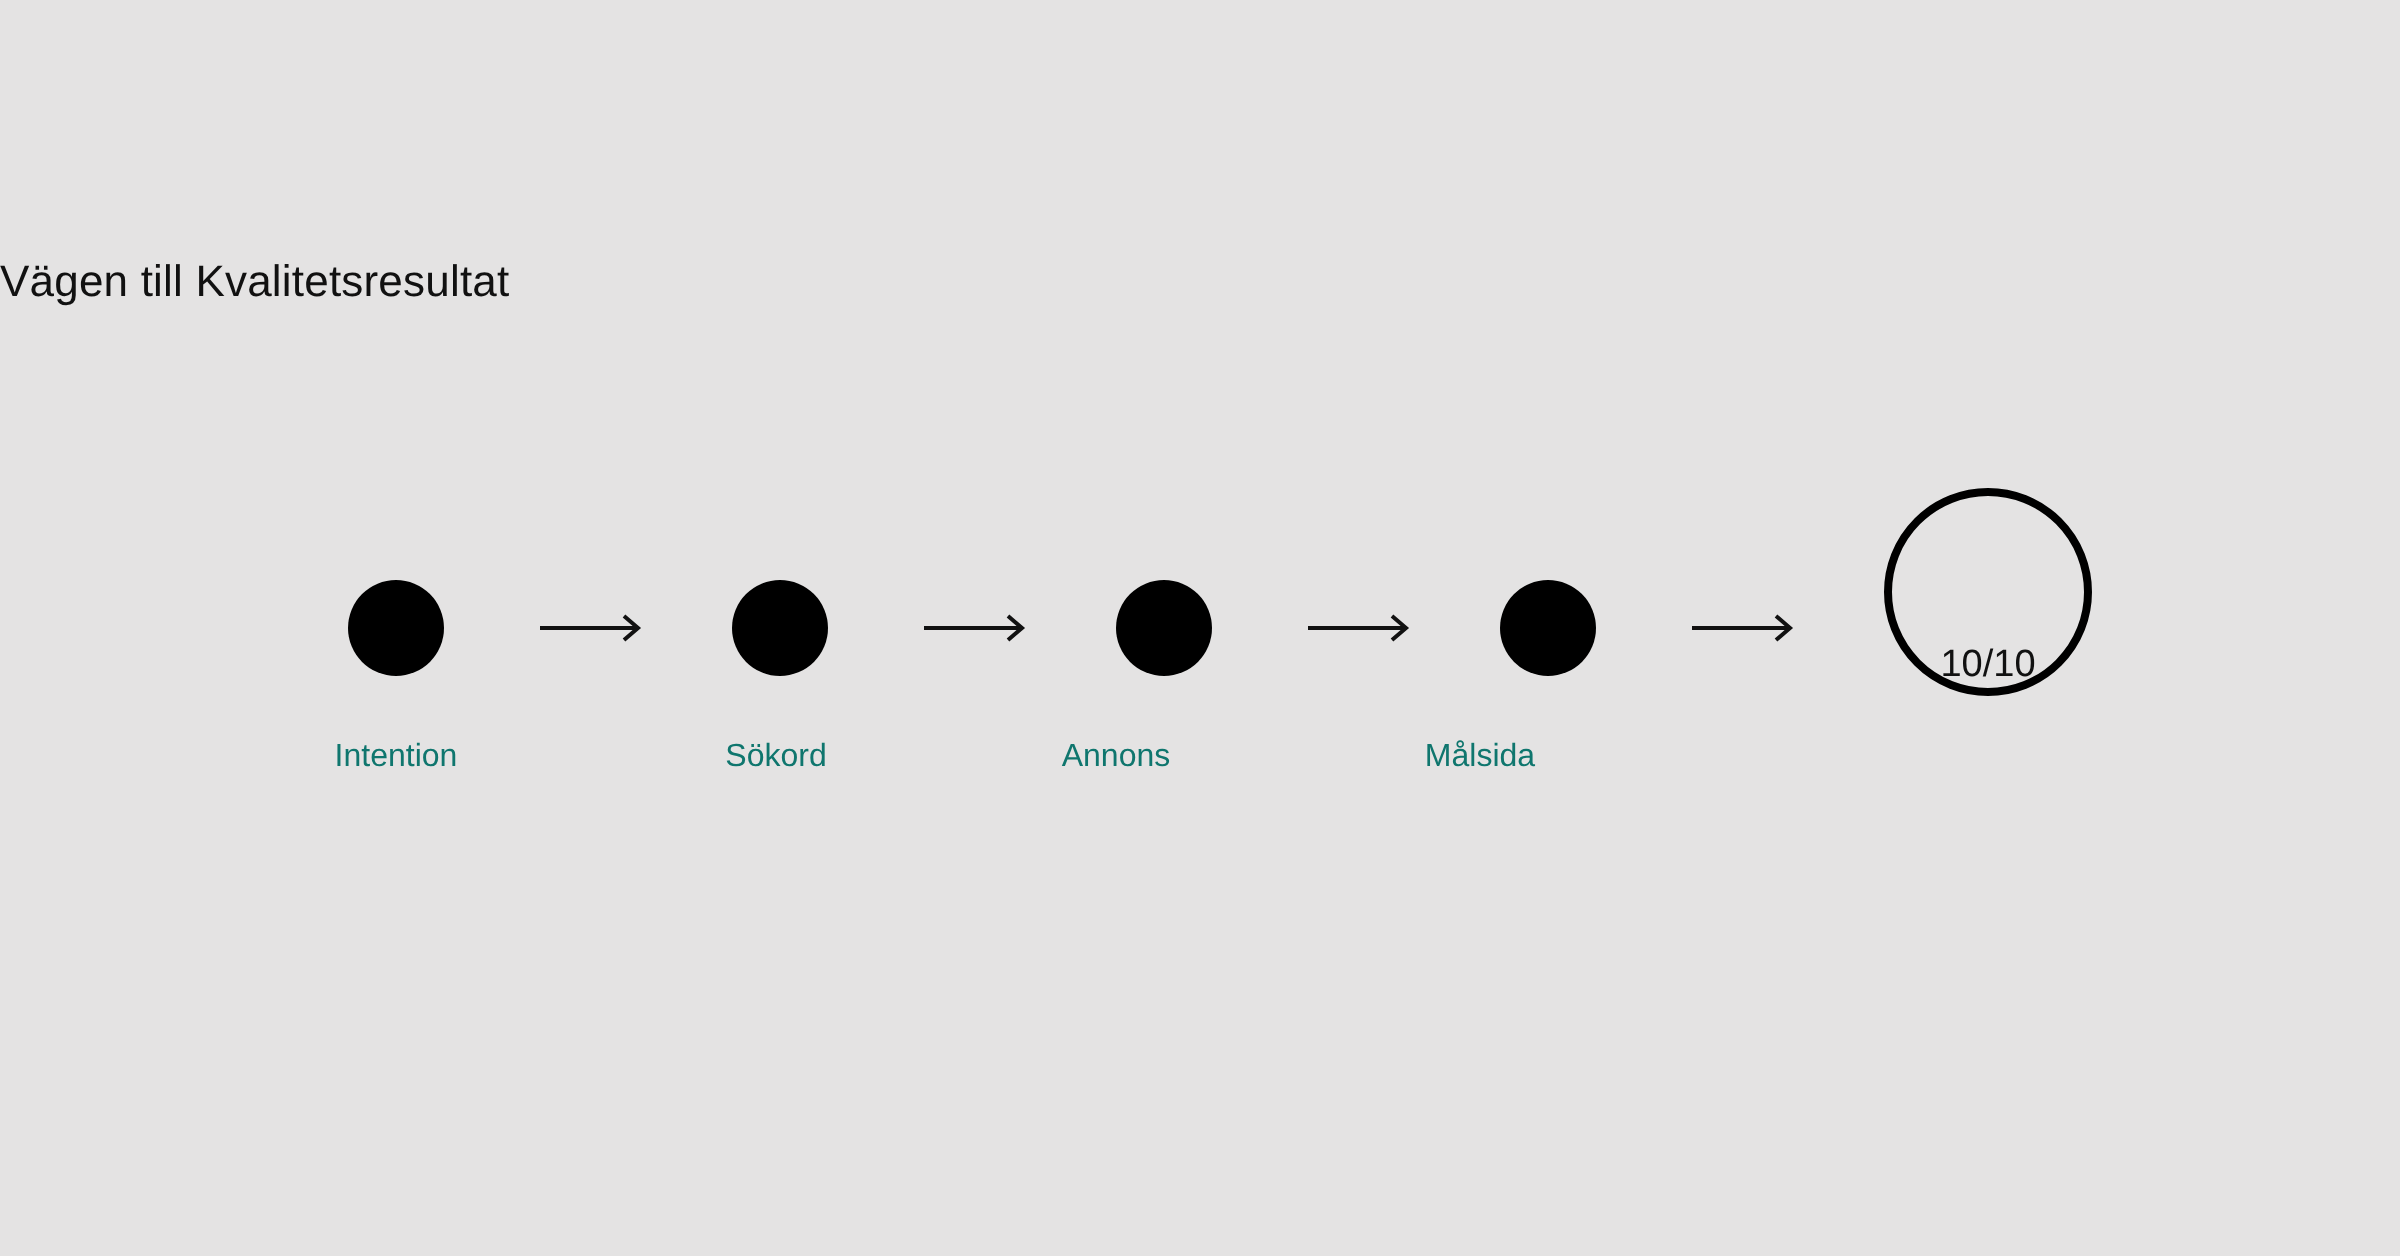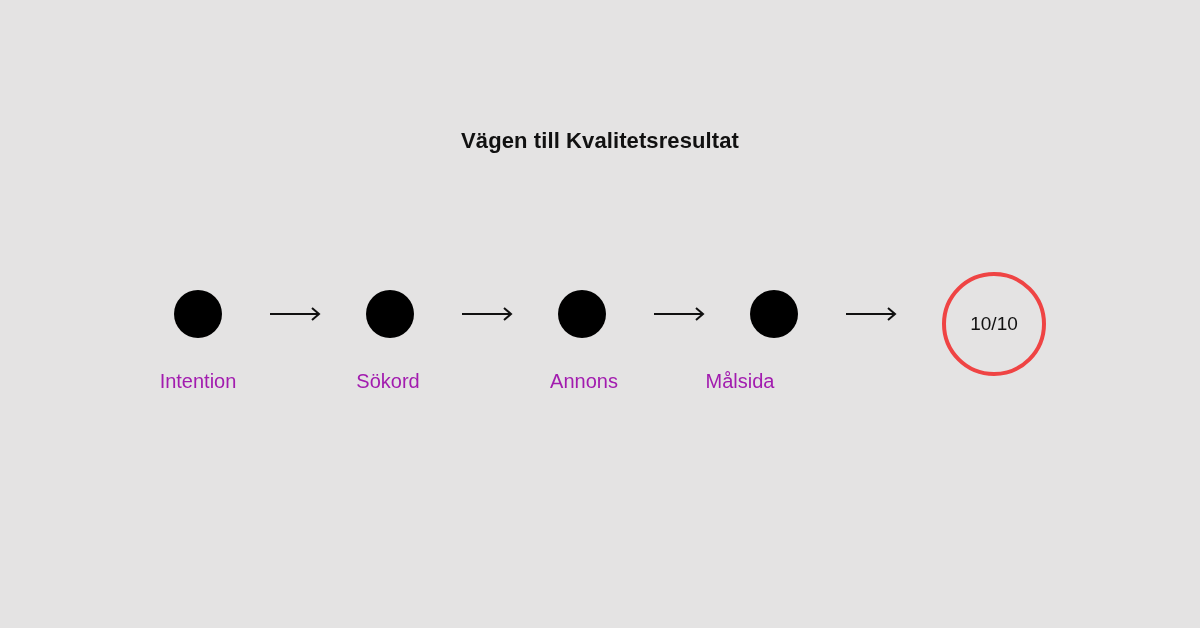--- a/index.html
+++ b/index.html
@@ -1,34 +1,34 @@
 <!DOCTYPE html>
 <html><head>
 <meta charset="utf-8">
 <style>
   html, body { margin:0; padding:0; }
   body {
     width:1200px; height:628px; background:#e4e3e3; position:relative; overflow:hidden;
     font-family:"Liberation Sans", "DejaVu Sans", sans-serif; color:#111;
   }
   .title {
-    position:absolute; left:0; width:1200px; top:128px; text-align:center;
-    font-size:22px; font-weight:bold; letter-spacing:0.1px;
+    position:absolute; left:0; width:1200px; top:128px; text-align:left;
+    font-size:22px; font-weight:normal; letter-spacing:0.1px;
   }
   .node {
     position:absolute; top:290px; width:48px; height:48px; border-radius:50%; background:#000;
   }
   .label {
-    position:absolute; top:370px; width:160px; text-align:center; font-size:20px; color:#a21caf;
+    position:absolute; top:370px; width:160px; text-align:center; font-size:16px; color:#0f766e;
   }
   .arrow { position:absolute; top:305px; width:52px; height:18px; }
   .ring {
-    position:absolute; left:942px; top:272px; width:96px; height:96px;
-    border:4px solid #ef4444; border-radius:50%;
-    display:flex; align-items:center; justify-content:center;
+    position:absolute; left:942px; top:244px; width:96px; height:96px;
+    border:4px solid #000000; border-radius:50%;
+    display:flex; align-items:flex-end; justify-content:center;
   }
   .score { font-size:19px; color:#111; }
 </style>
 </head>
 <body>
 
 <div class="title">Vägen till Kvalitetsresultat</div>
 
 <div class="node" style="left:174px"></div>
 <div class="label" style="left:118px">Intention</div>
@@ -40,21 +40,21 @@
 
 <div class="node" style="left:366px"></div>
 <div class="label" style="left:308px">Sökord</div>
 
 <svg class="arrow" style="left:461px" viewBox="0 0 52 18">
   <line x1="1" y1="9" x2="50" y2="9" stroke="#111" stroke-width="2"></line>
   <polyline points="43,3 50,9 43,15" fill="none" stroke="#111" stroke-width="2"></polyline>
 </svg>
 
 <div class="node" style="left:558px"></div>
-<div class="label" style="left:504px">Annons</div>
+<div class="label" style="left:478px">Annons</div>
 
 <svg class="arrow" style="left:653px" viewBox="0 0 52 18">
   <line x1="1" y1="9" x2="50" y2="9" stroke="#111" stroke-width="2"></line>
   <polyline points="43,3 50,9 43,15" fill="none" stroke="#111" stroke-width="2"></polyline>
 </svg>
 
 <div class="node" style="left:750px"></div>
 <div class="label" style="left:660px">Målsida</div>
 
 <svg class="arrow" style="left:845px" viewBox="0 0 52 18">

